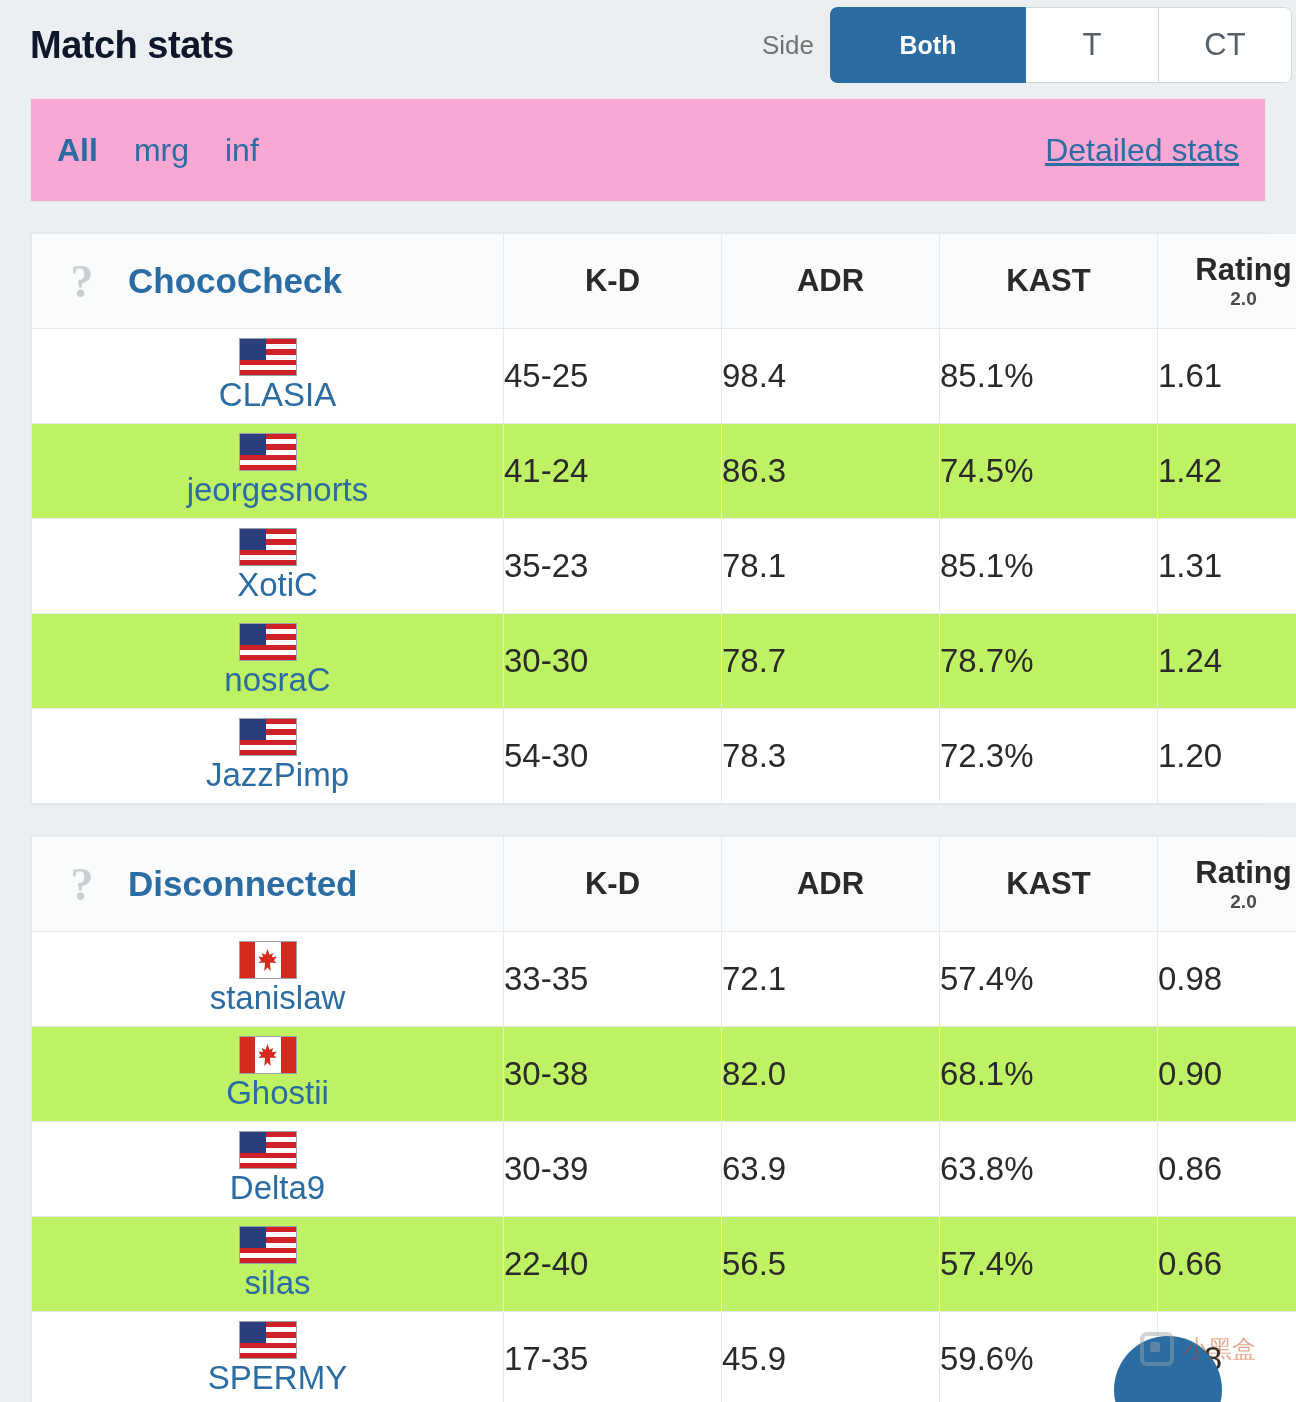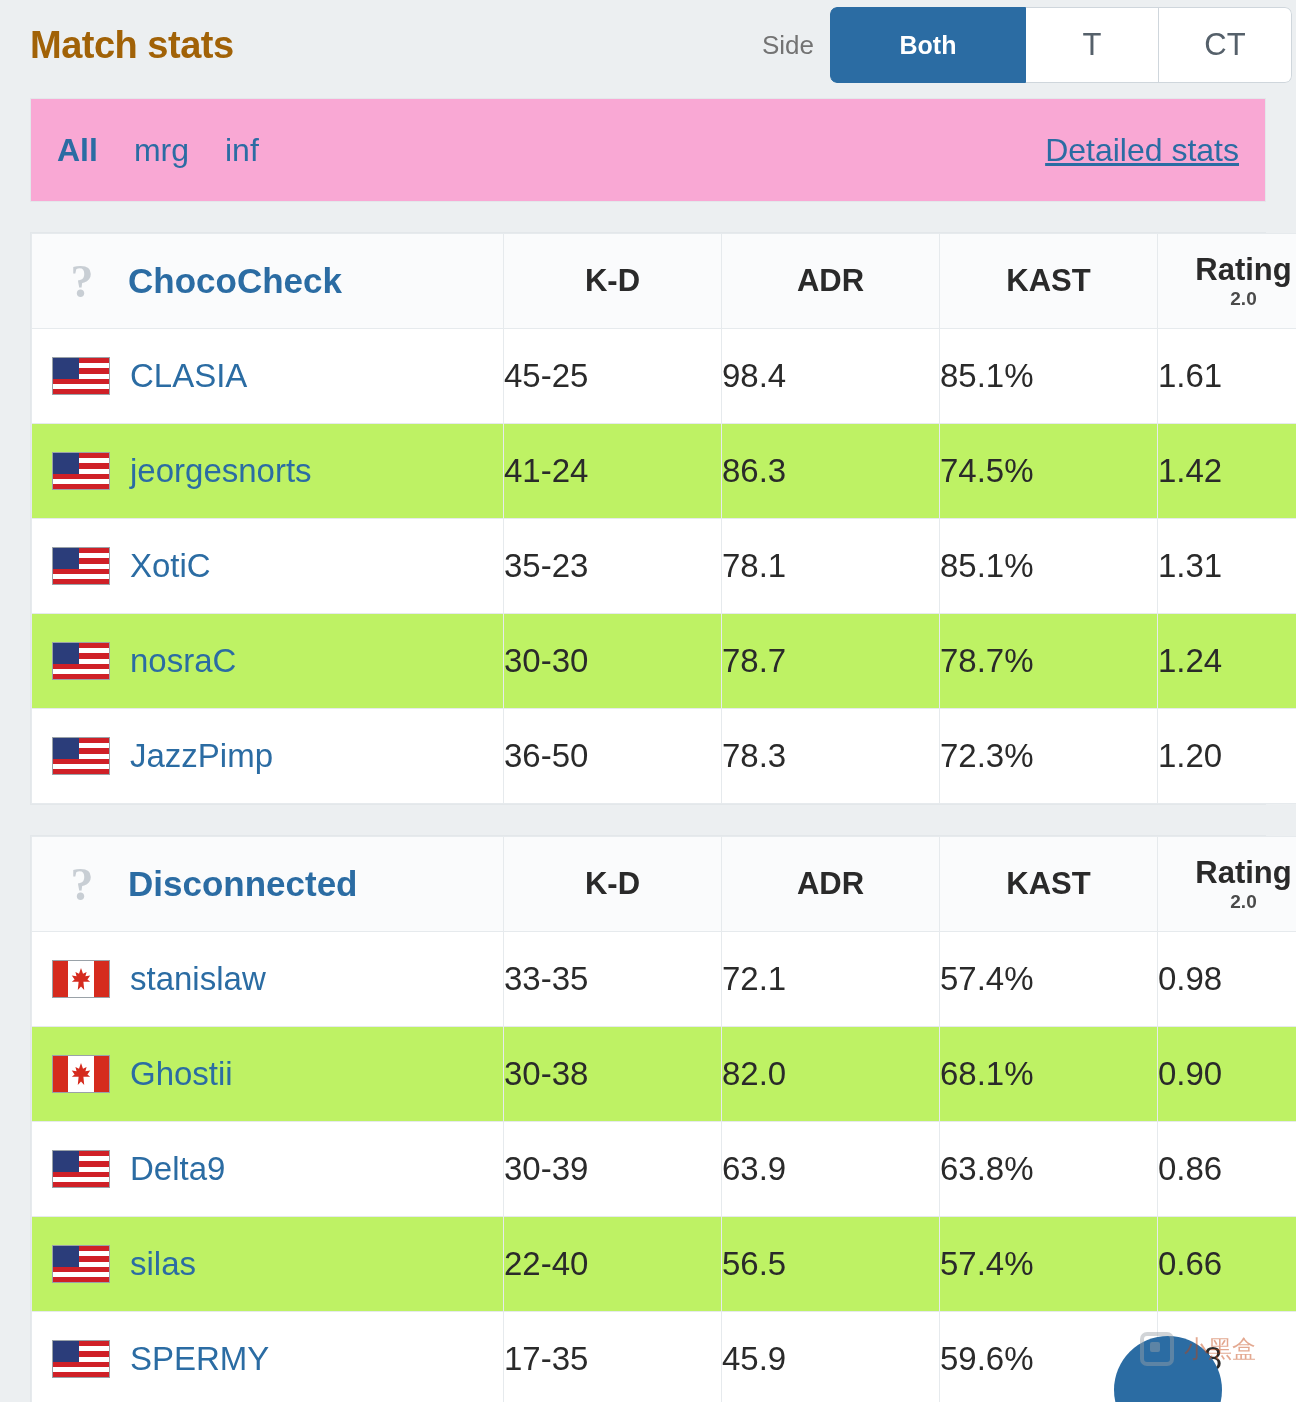--- a/index.html
+++ b/index.html
@@ -20,21 +20,21 @@
   .header {
     height: 90px;
     display: flex;
     align-items: center;
     padding: 0 0 0 30px;
     background: #eceff1;
   }
   .header-title {
     font-size: 38px;
     font-weight: bold;
-    color: #a16207;
+    color: #0f172a;
     letter-spacing: -0.5px;
   }
   .side-group {
     margin-left: auto;
     display: flex;
     align-items: center;
   }
   .side-label {
     font-size: 26px;
     color: #737373;
@@ -151,20 +151,21 @@
   .rating-head .r1 { font-size: 31px; font-weight: bold; color: #2a2a2a; display:block; }
   .rating-head .r2 { font-size: 19px; color: #4a4a4a; display:block; margin-top: 4px;}
 
   tbody tr.row-odd td { background: #ffffff; }
   tbody tr.row-even td { background: #bef264; }
 
   .player-cell {
     display: flex;
     align-items: center;
     padding-left: 20px;
+    flex-direction: column;
   }
   .flag {
     width: 58px; height: 38px;
     margin-right: 20px;
     border: 1px solid #9aa2a8;
     flex: 0 0 auto;
     position: relative;
     overflow: hidden;
   }
   
@@ -356,21 +357,21 @@
           <td class="stat-cell">78.7%</td>
           <td class="stat-cell">1.24</td>
         </tr>
         <tr class="row-odd">
           <td>
             <div class="player-cell">
               <span class="flag us"></span>
               <span class="player-name">JazzPimp</span>
             </div>
           </td>
-          <td class="stat-cell">36-50</td>
+          <td class="stat-cell">54-30</td>
           <td class="stat-cell">78.3</td>
           <td class="stat-cell">72.3%</td>
           <td class="stat-cell">1.20</td>
         </tr>
       </tbody>
     </table>
   </div>
 
   <div class="table-wrap">
     <table class="stats">

